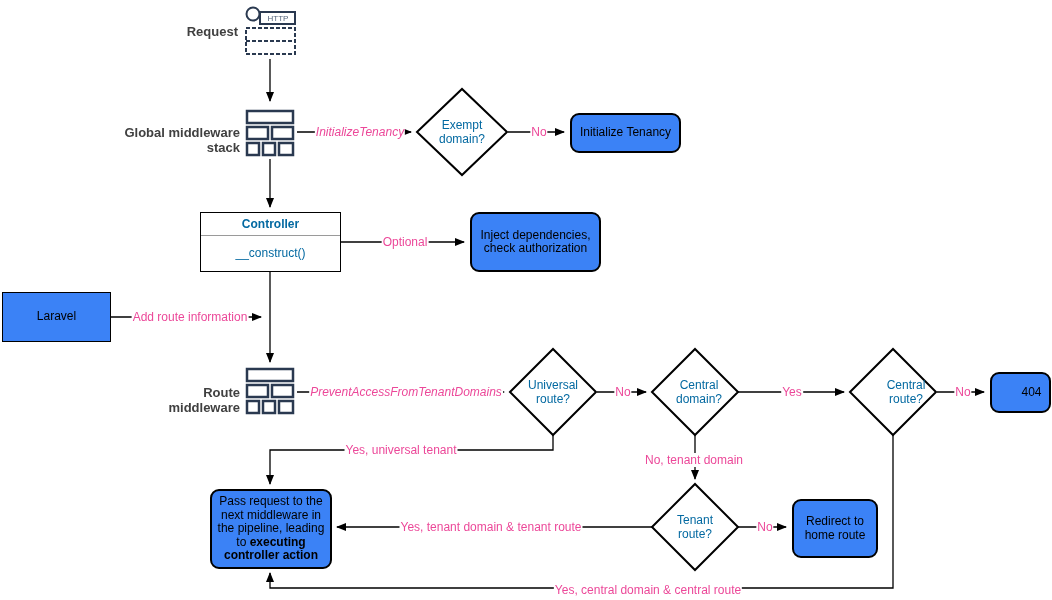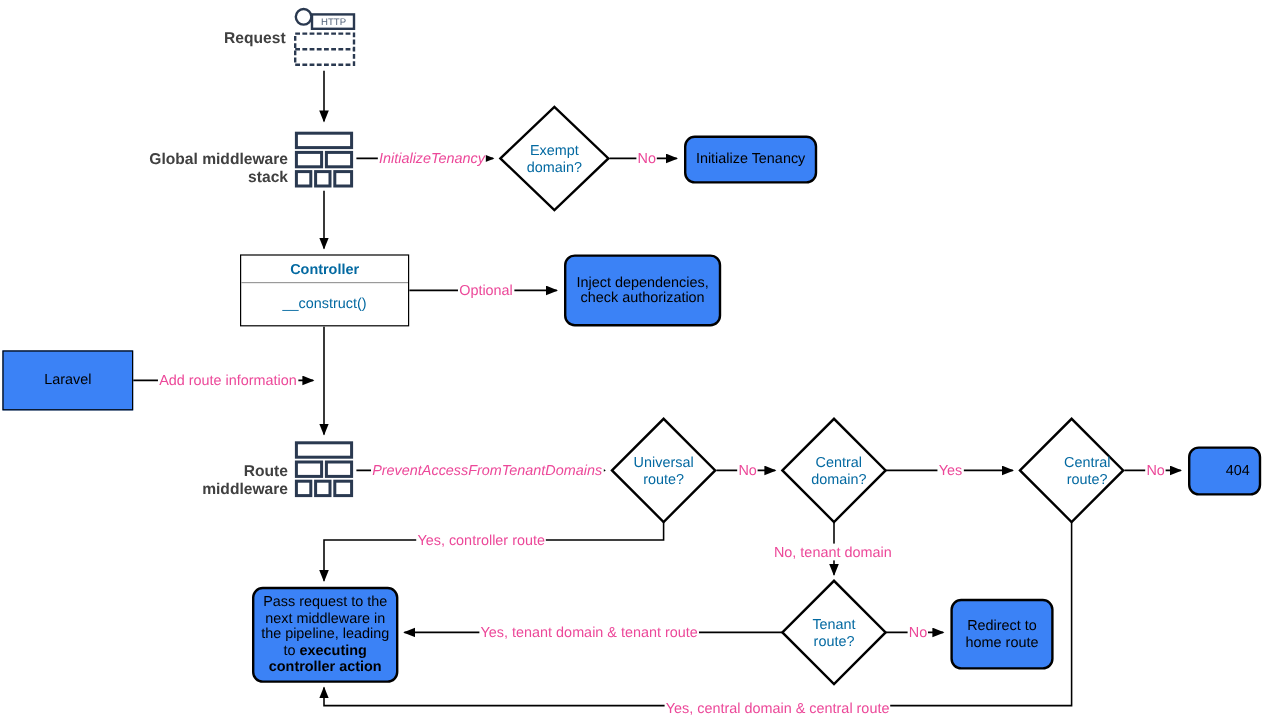--- a/index.html
+++ b/index.html
@@ -198,19 +198,19 @@
   <div class="decision-label" style="left:695px; top:527px; width:48px;">Tenant route?</div>
 
   <div class="edge-label italic" style="left:360px; top:132px;">InitializeTenancy</div>
   <div class="edge-label" style="left:539px; top:132px;">No</div>
   <div class="edge-label" style="left:405px; top:242px;">Optional</div>
   <div class="edge-label" style="left:190px; top:317px;text-align:center;">Add route information</div>
   <div class="edge-label italic" style="left:406px; top:392px;">PreventAccessFromTenantDomains</div>
   <div class="edge-label" style="left:623px; top:392px;">No</div>
   <div class="edge-label" style="left:792px; top:392px;">Yes</div>
   <div class="edge-label" style="left:963px; top:392px;">No</div>
-  <div class="edge-label" style="left:401px; top:450px;">Yes, controller route</div>
+  <div class="edge-label" style="left:401px; top:450px;">Yes, universal tenant</div>
   <div class="edge-label" style="left:694px; top:460px;">No, tenant domain</div>
   <div class="edge-label" style="left:491px; top:527px;">Yes, tenant domain &amp; tenant route</div>
   <div class="edge-label" style="left:765px; top:527px;">No</div>
   <div class="edge-label" style="left:648px; top:590px;">Yes, central domain &amp; central route</div>
 
 </div>
 
 </body></html>

